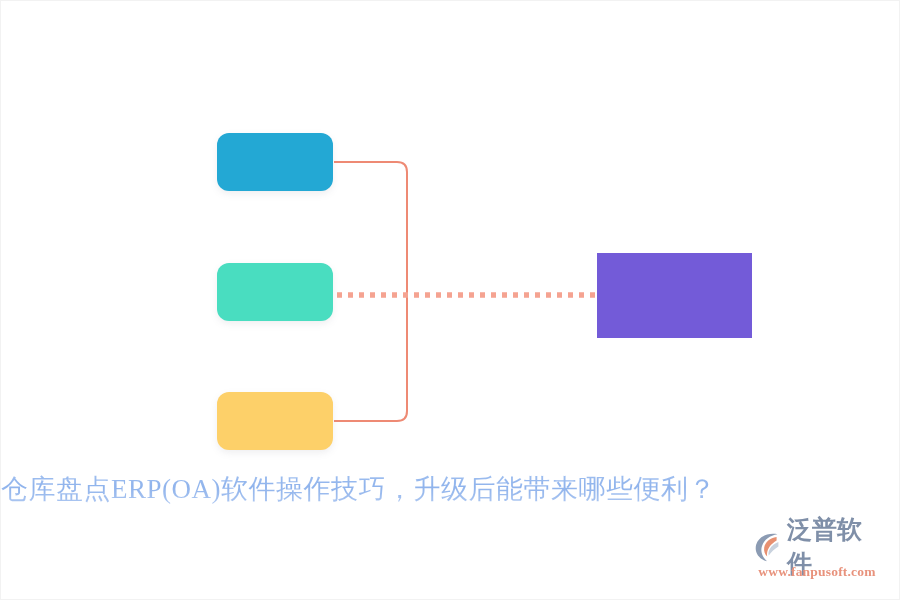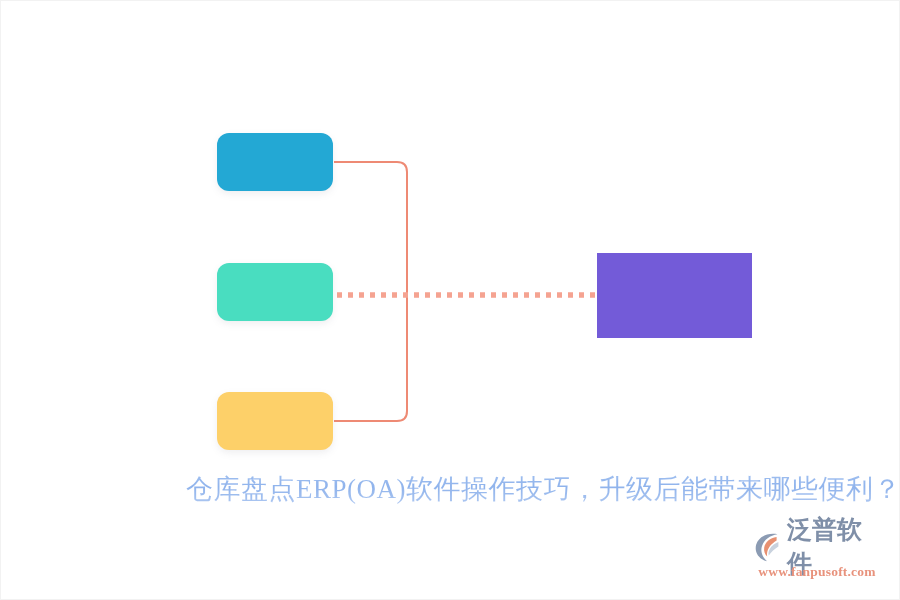--- a/index.html
+++ b/index.html
@@ -48,21 +48,21 @@
   .node-sharp {
     border-radius: 0;
   }
 
   
   .caption {
     position: absolute;
     left: 0;
     top: 466px;
     width: 900px;
-    text-align: right;
+    text-align: left;
     font-family: "Liberation Serif", "DejaVu Serif", serif;
     font-size: 27px;
     line-height: 44px;
     letter-spacing: 0.5px;
     white-space: nowrap;
     background-image: linear-gradient(180deg, #a9c6f2 0%, #8fb3ec 45%, #b9cff3 100%);
     -webkit-background-clip: text;
     background-clip: text;
     color: transparent;
     -webkit-text-fill-color: transparent;

